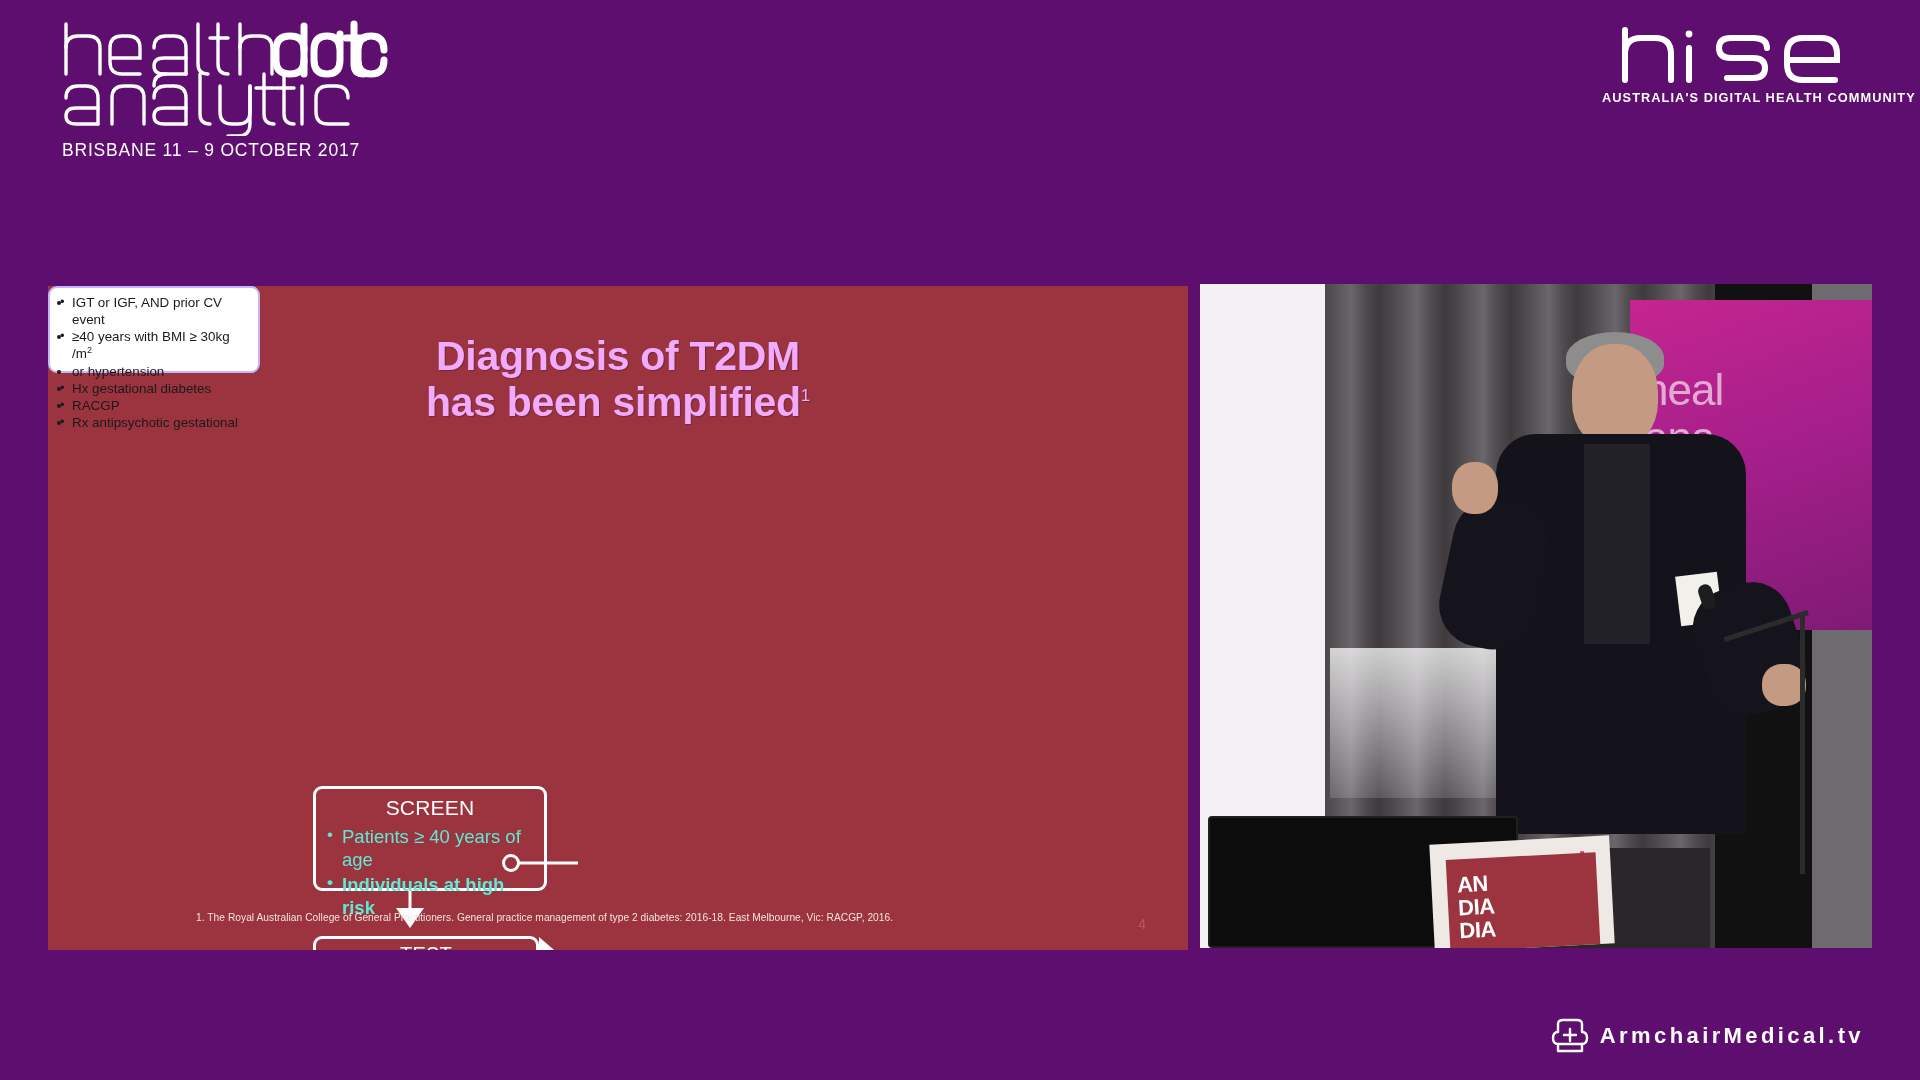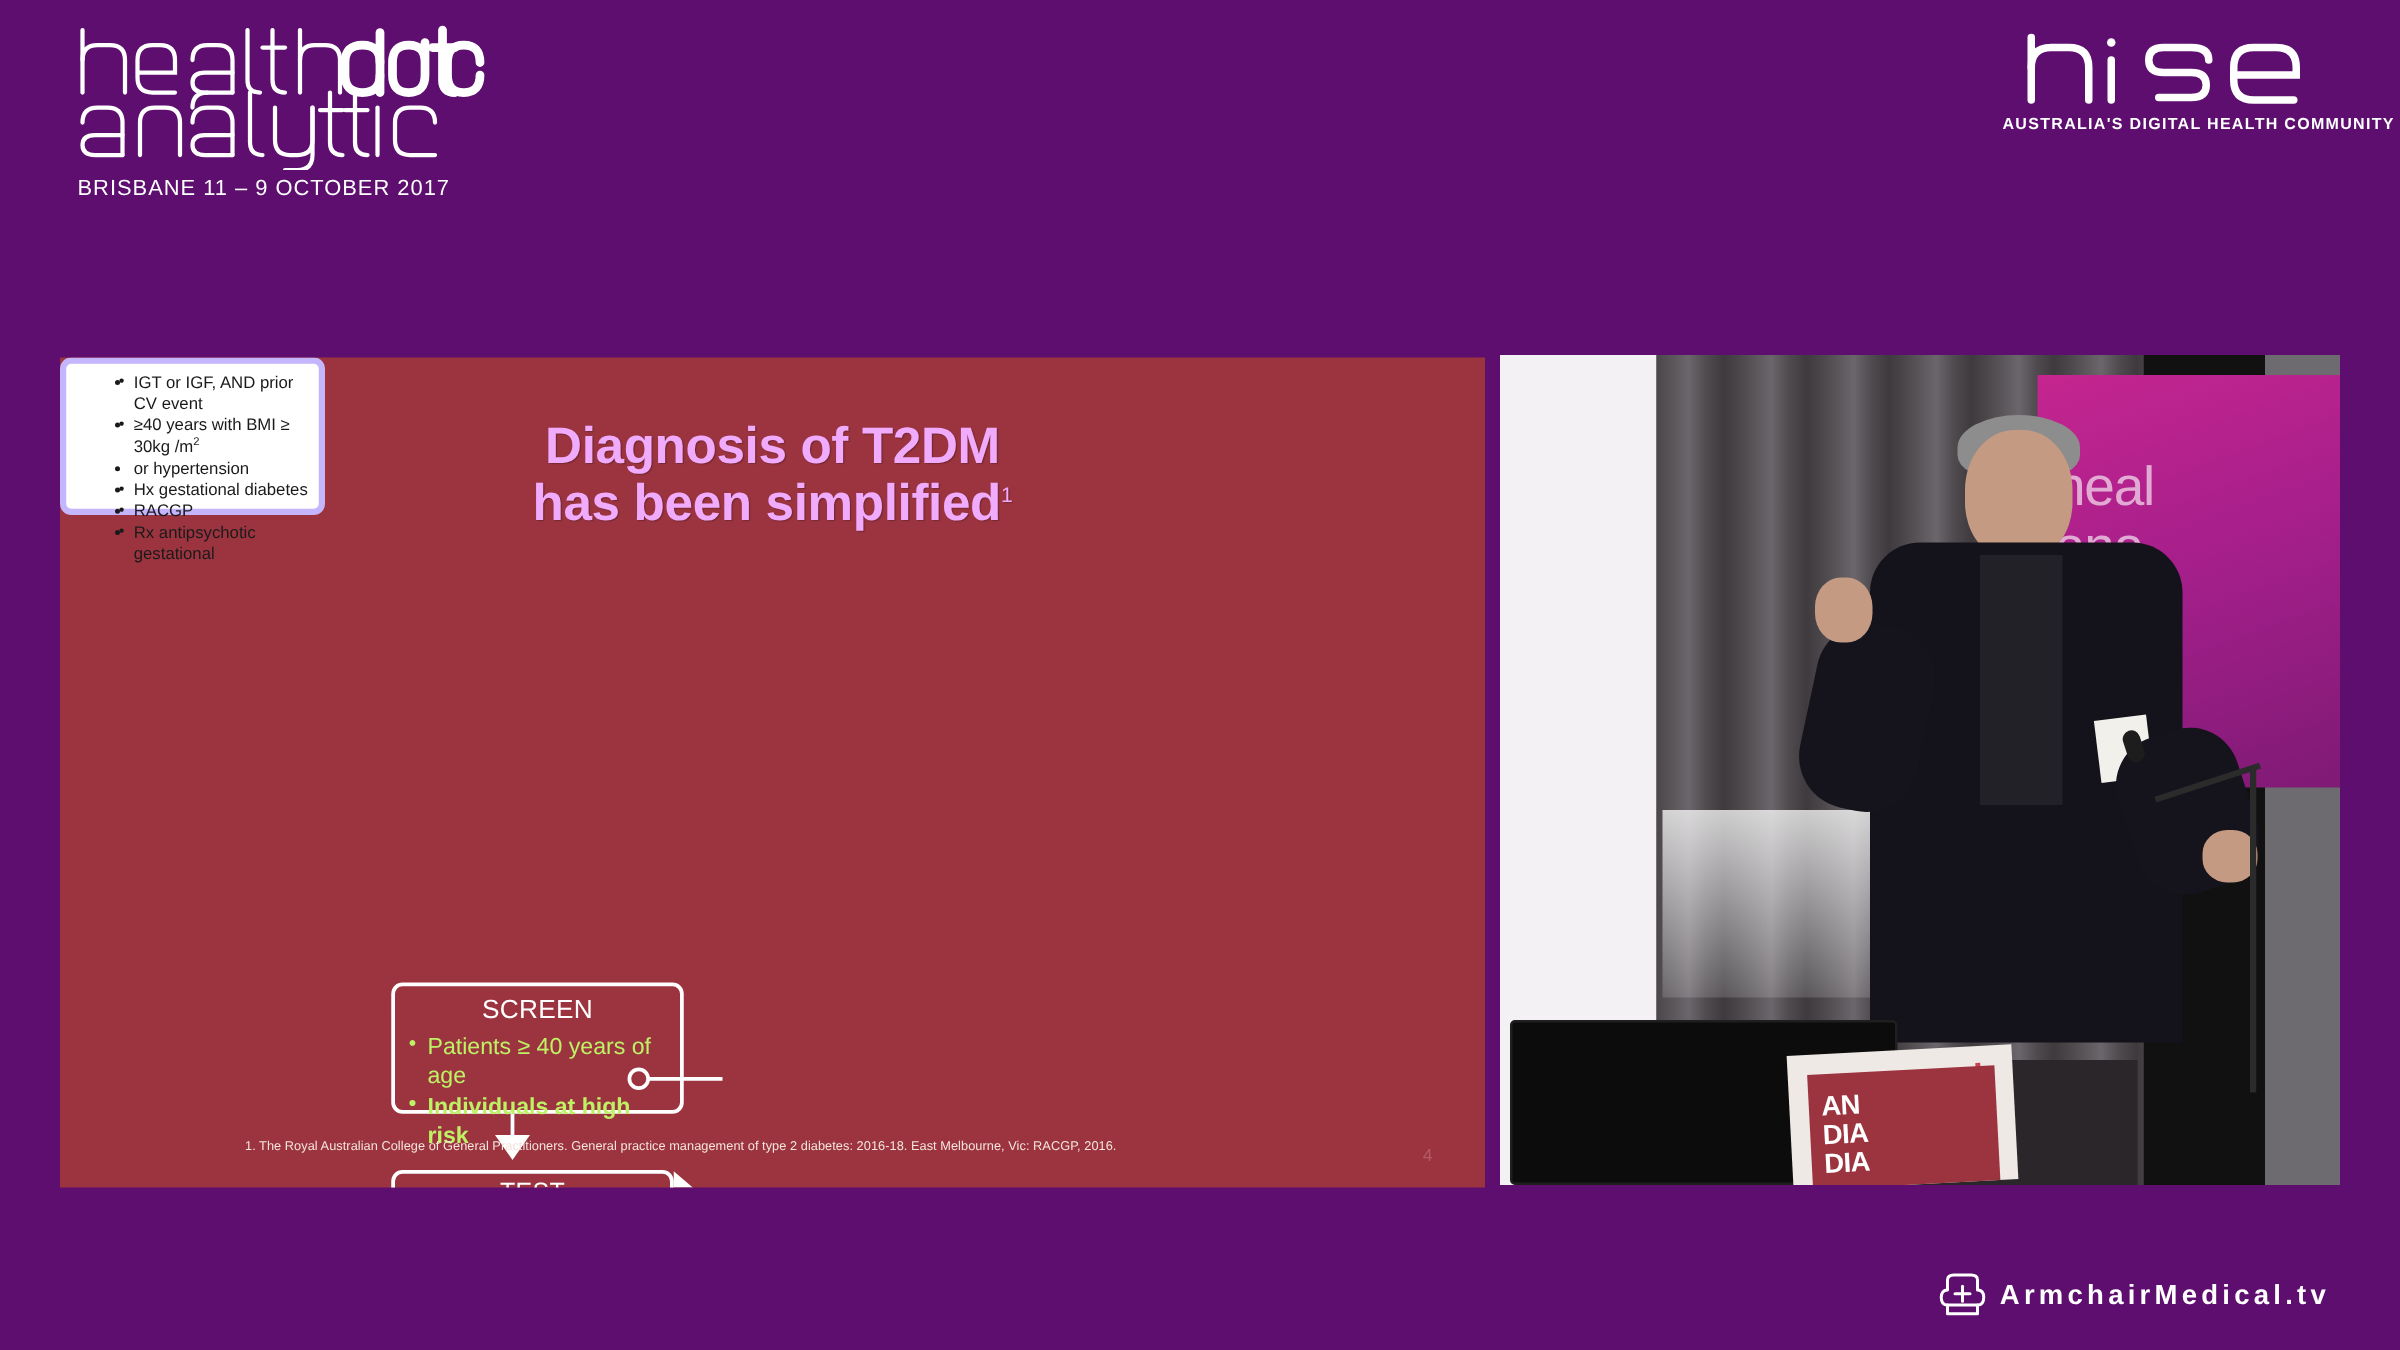--- a/index.html
+++ b/index.html
@@ -53,37 +53,36 @@
     border-radius:9px;
     color:#ffffff;
     background:transparent;
   }
   .fbox .fb-title {
     text-align:center; font-size:21px; padding-top:7px; color:#FFFFFF;
     letter-spacing:0.2px;
   }
   .fbox ul { list-style:none; margin:5px 0 0 0; padding:0 10px 0 26px; }
   .fbox ul li {
-    position:relative; font-size:18.5px; line-height:1.27; color:#bef264;
+    position:relative; font-size:18.5px; line-height:1.27; color:#5eead4;
     margin-bottom:1px;
   }
   .fbox ul li.bullet::before {
     content:"\2022"; position:absolute; left:-15px; top:-1px; font-size:17px;
   }
   .fbox ul li.bold { font-weight:bold; }
 
   
   #box-screen { left:265px; top:500px; width:234px; height:105px; }
 
   
   #box-callout {
-    left:530px; top:478px; width:212px; height:126px;
-    background:#FFFFFF; border:5px solid #c4b5fd; border-radius:9px;
+    left:530px; top:478px; width:212px; height:87px;
+    background:#FFFFFF; border:2px solid #c4b5fd; border-radius:9px;
     color:#1a1a1a;
-    padding-left:32px;
   }
   #box-callout ul { padding:7px 6px 0 22px; margin:0; }
   #box-callout ul li {
     position:relative; color:#1a1a1a; font-size:13.4px; line-height:1.24;
     margin-bottom:0.5px;
   }
   #box-callout ul li.bullet::before {
     content:"\2022"; position:absolute; left:-12px; top:-1px; font-size:13px; color:#1a1a1a;
   }
   #box-callout .sup2 { font-size:9px; vertical-align:super; }

